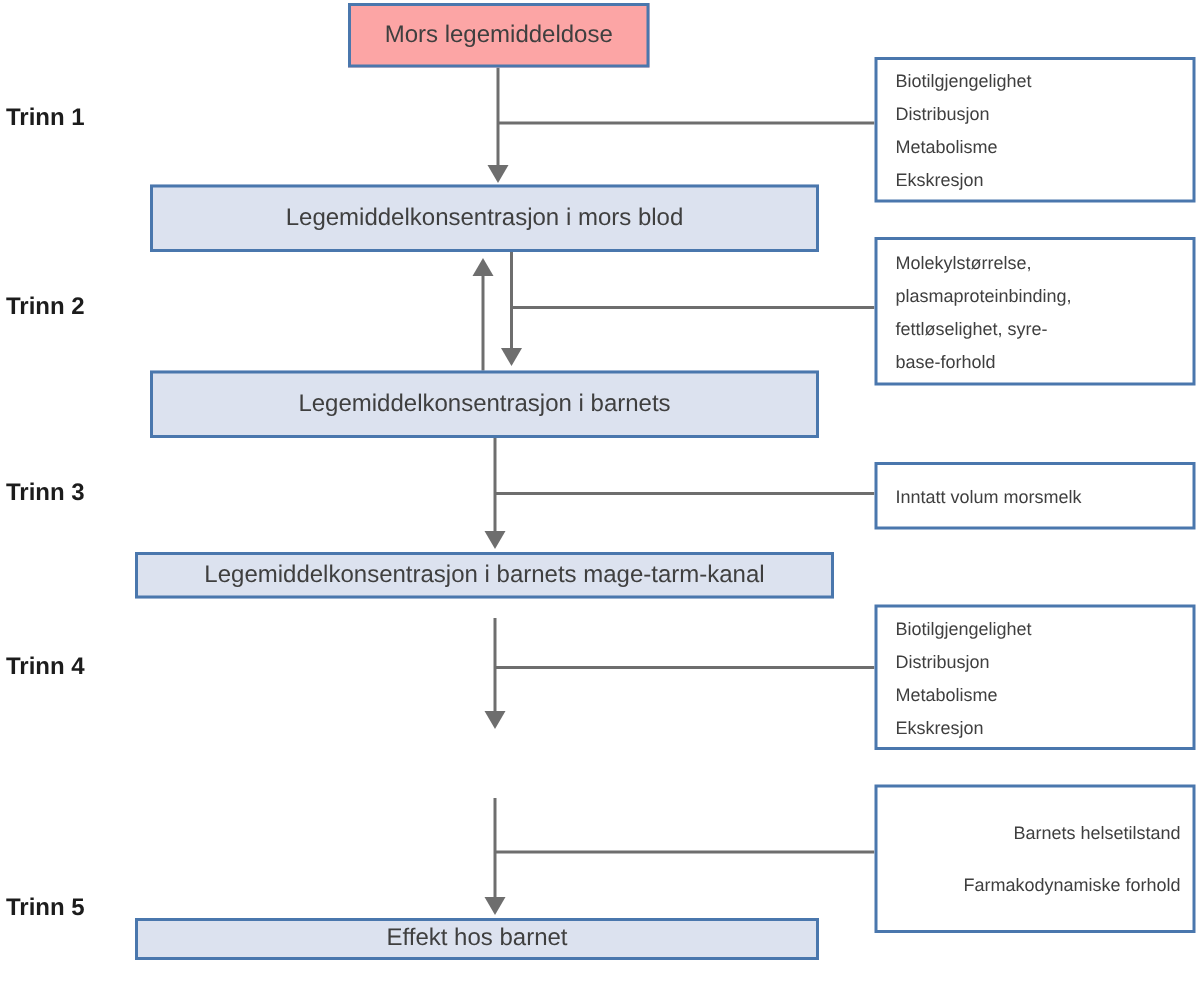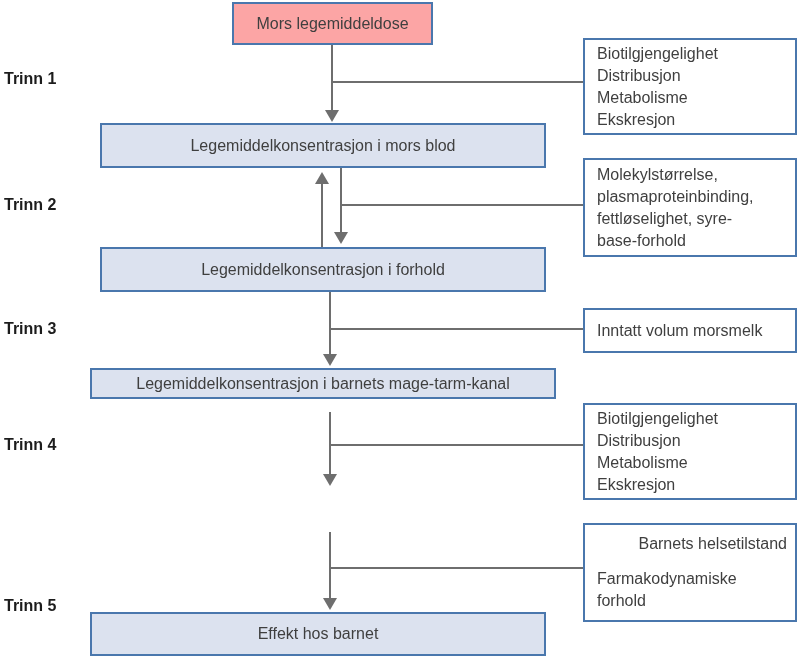--- a/index.html
+++ b/index.html
@@ -11,21 +11,21 @@
   .box {
     position:absolute; box-sizing:border-box;
     border:2px solid #4a77ad; color:#3f3f3f; font-size:16px;
     display:flex; align-items:center; justify-content:center; text-align:center;
   }
   .box.main { background:#dce2ef; }
   .box.plain { background:#fca5a5; }
   .side {
     position:absolute; box-sizing:border-box;
     border:2px solid #4a77ad; background:#ffffff;
-    color:#3f3f3f; font-size:16px; line-height:22px;
+    color:#3f3f3f; font-size:12px; line-height:22px;
     display:flex; flex-direction:column; justify-content:center;
     padding:6px 8px 6px 12px; white-space:pre-line;
   }
   .steplabel {
     position:absolute; left:4px; width:90px;
     font-size:16px; font-weight:bold; color:#1c1c1c; line-height:18px;
   }
   .conn { stroke:#6e6e6e; stroke-width:2; fill:none; }
   .ah { fill:#6e6e6e; stroke:none; }
 </style>
@@ -62,26 +62,26 @@
   <div class="steplabel" style="top:70px;">Trinn 1</div>
   <div class="steplabel" style="top:196px;">Trinn 2</div>
   <div class="steplabel" style="top:320px;">Trinn 3</div>
   <div class="steplabel" style="top:436px;">Trinn 4</div>
   <div class="steplabel" style="top:559px;margin-top:38px;">Trinn 5</div>
 
   <div class="box plain" style="left:232px; top:2px;   width:201px; height:43px;">Mors legemiddeldose</div>
 
   <div class="box main" style="left:100px; top:123px; width:446px; height:45px;">Legemiddelkonsentrasjon i mors blod</div>
 
-  <div class="box main" style="left:100px; top:247px; width:446px; height:45px;">Legemiddelkonsentrasjon i forhold</div>
+  <div class="box main" style="left:100px; top:247px; width:446px; height:45px;">Legemiddelkonsentrasjon i barnets</div>
 
   <div class="box main" style="left:90px;  top:368px; width:466px; height:31px;">Legemiddelkonsentrasjon i barnets mage-tarm-kanal</div>
 
 
-  <div class="box main" style="left:90px;  top:612px; width:456px; height:44px;">Effekt hos barnet</div>
+  <div class="box main" style="left:90px;  top:612px; width:456px; height:28px;">Effekt hos barnet</div>
 
   <div class="side" style="left:583px; top:38px;  width:214px; height:97px;">
     <div>Biotilgjengelighet
 Distribusjon
 Metabolisme
 Ekskresjon</div>
   </div>
 
   <div class="side" style="left:583px; top:158px; width:214px; height:99px;">
     <div>Molekylstørrelse,

